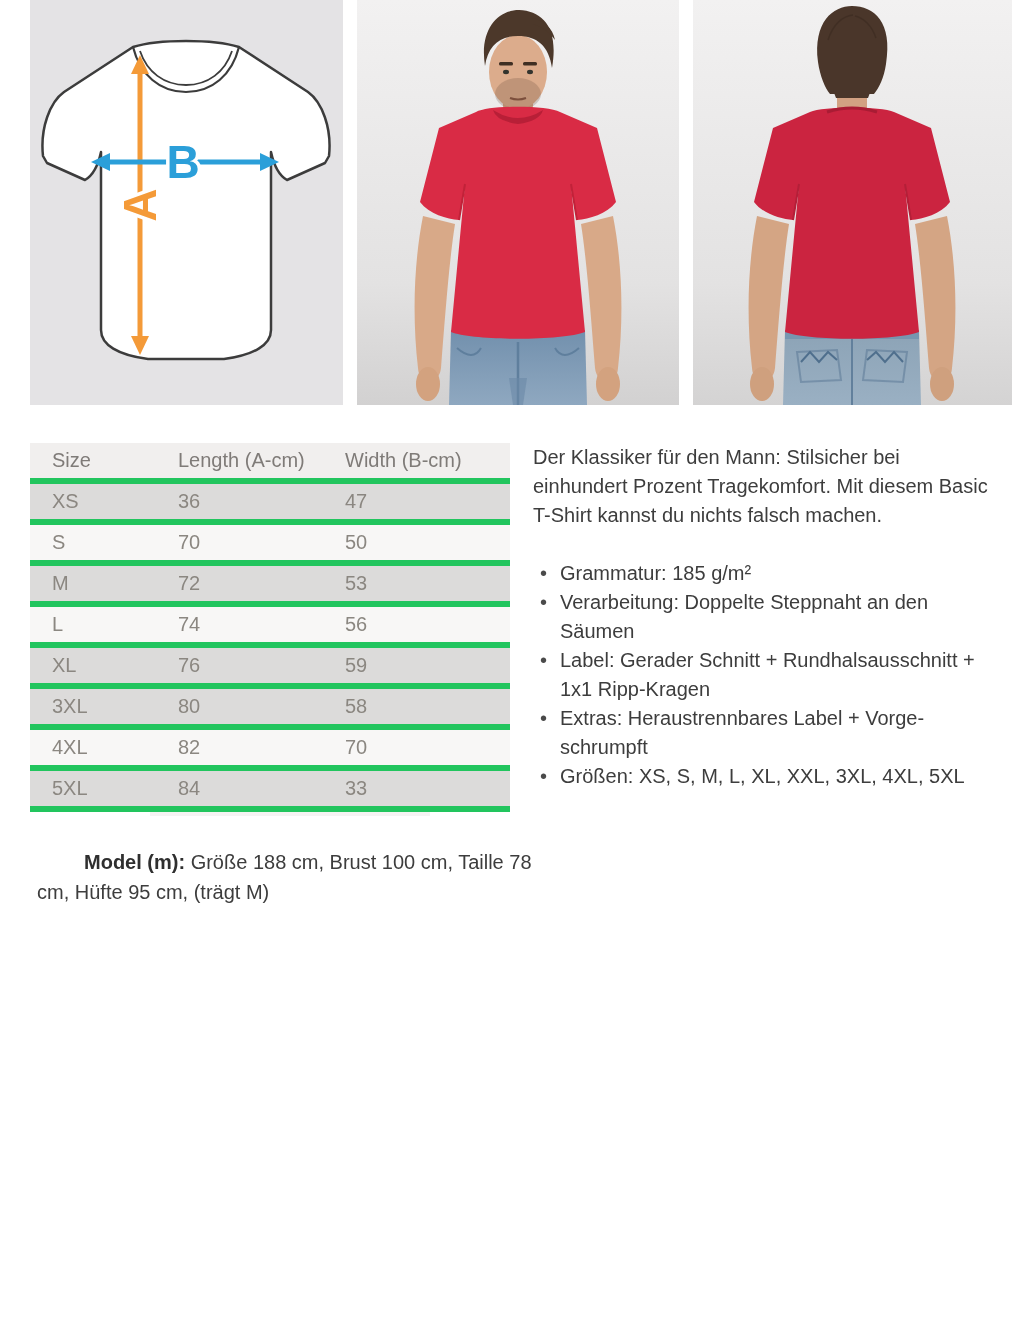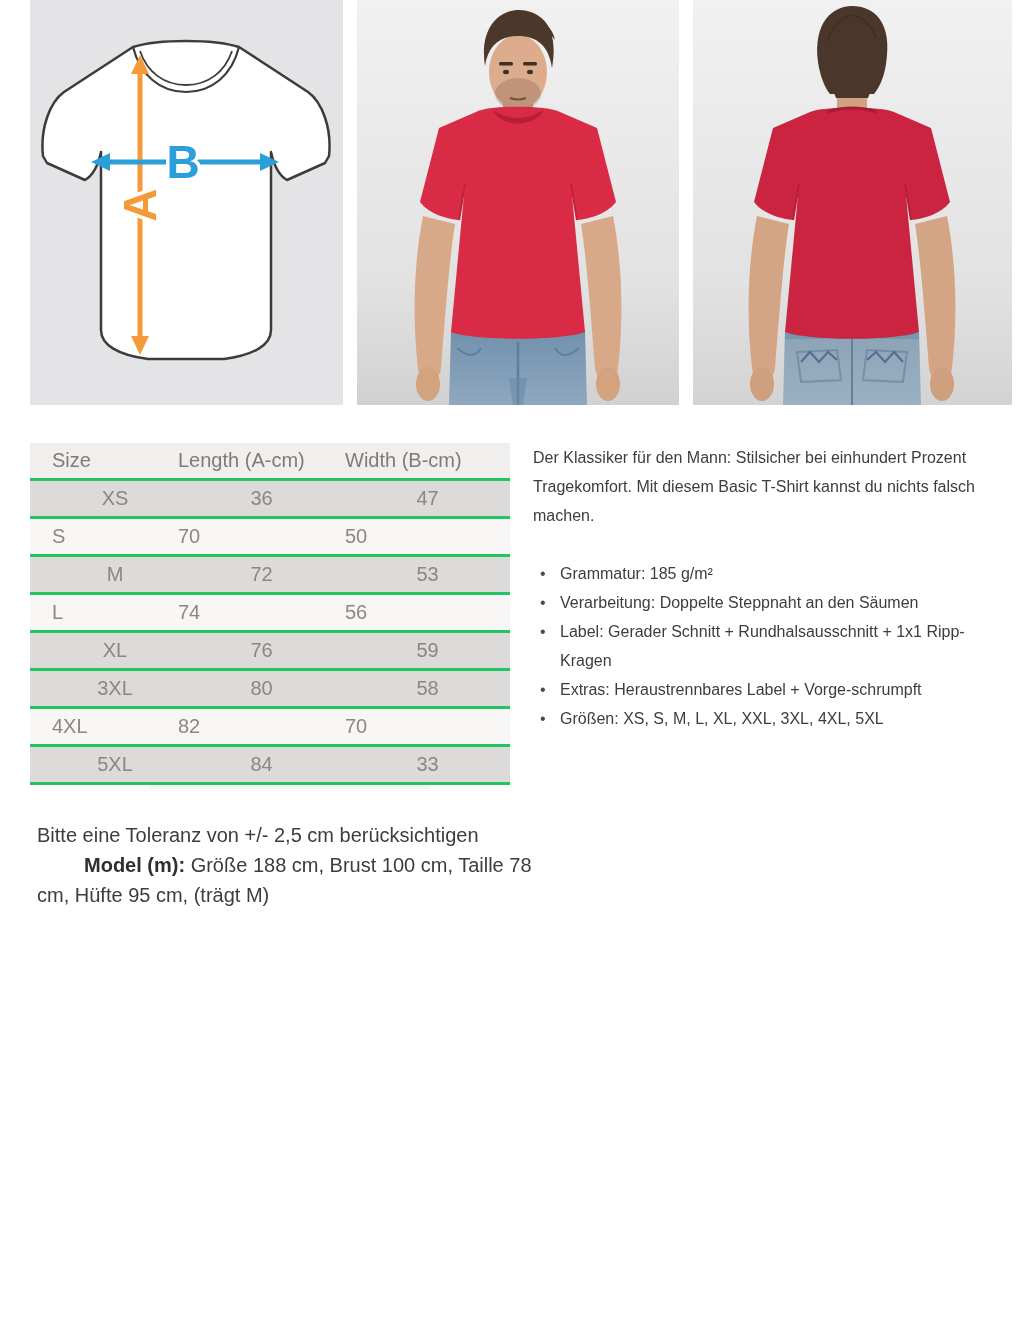--- a/index.html
+++ b/index.html
@@ -12,29 +12,29 @@
   .img-panel{height:405px;overflow:hidden;}
   .img-panel svg{display:block;}
   .panel-diagram{width:313px;}
   .panel-front{width:322px;}
   .panel-back{width:319px;}
 
   
   .content-row{display:flex;margin:38px 0 0 30px;align-items:flex-start;}
   .size-table{width:480px;}
   .trow{display:grid;grid-template-columns:148px 167px 165px;height:35px;
-        align-items:center;border-bottom:3px solid #22c55e;
+        align-items:center;border-bottom:6px solid #22c55e;
         font-size:20px;color:#8b8781;}
   .trow .c1{padding-left:22px;}
   .trow.thead{background:#f1efee;color:#7f7b78;}
-  .trow.r-dark{background:#dcdbda;text-align:center;}
+  .trow.r-dark{background:#dcdbda;}
   .trow.r-light{background:#f8f7f6;}
   .table-sliver{height:4px;background:#eceae9;margin-right:80px;margin-left:120px;opacity:.55;}
 
-  .description{margin-left:23px;width:458px;font-size:16px;color:#3d3d3d;line-height:29px;}
+  .description{margin-left:23px;width:458px;font-size:20px;color:#3d3d3d;line-height:29px;}
   .description p{margin:0;}
   .description ul{margin:29px 0 0 0;padding:0;list-style:none;}
   .description li{position:relative;padding-left:27px;}
   .description li::before{content:"\2022";position:absolute;left:7px;top:0;color:#4a4a4a;}
 
   
   .note{margin:31px 0 0 37px;width:500px;font-size:20px;color:#3d3d3d;line-height:30px;}
   .note p{margin:0;}
   .note strong{font-weight:bold;color:#2f2f2f;margin-left:47px;}
 </style>
@@ -220,19 +220,18 @@
         <li>Grammatur: 185 g/m²</li>
         <li>Verarbeitung: Doppelte Steppnaht an den Säumen</li>
         <li>Label: Gerader Schnitt + Rundhalsausschnitt + 1x1 Ripp-Kragen</li>
         <li>Extras: Heraustrennbares Label + Vorge-schrumpft</li>
         <li>Größen: XS, S, M, L, XL, XXL, 3XL, 4XL, 5XL</li>
       </ul>
     </div>
   </div>
 
   <div class="note">
-    <p>Bitte eine Toleranz von +/- 2,5 cm berücksichtigen</p>
     <p>
       <strong>Model (m):</strong><span> Größe 188 cm, Brust 100 cm, Taille 78 cm, Hüfte 95 cm, (trägt M)</span>
     </p>
   </div>
 
 </div>
 
 </body></html>

